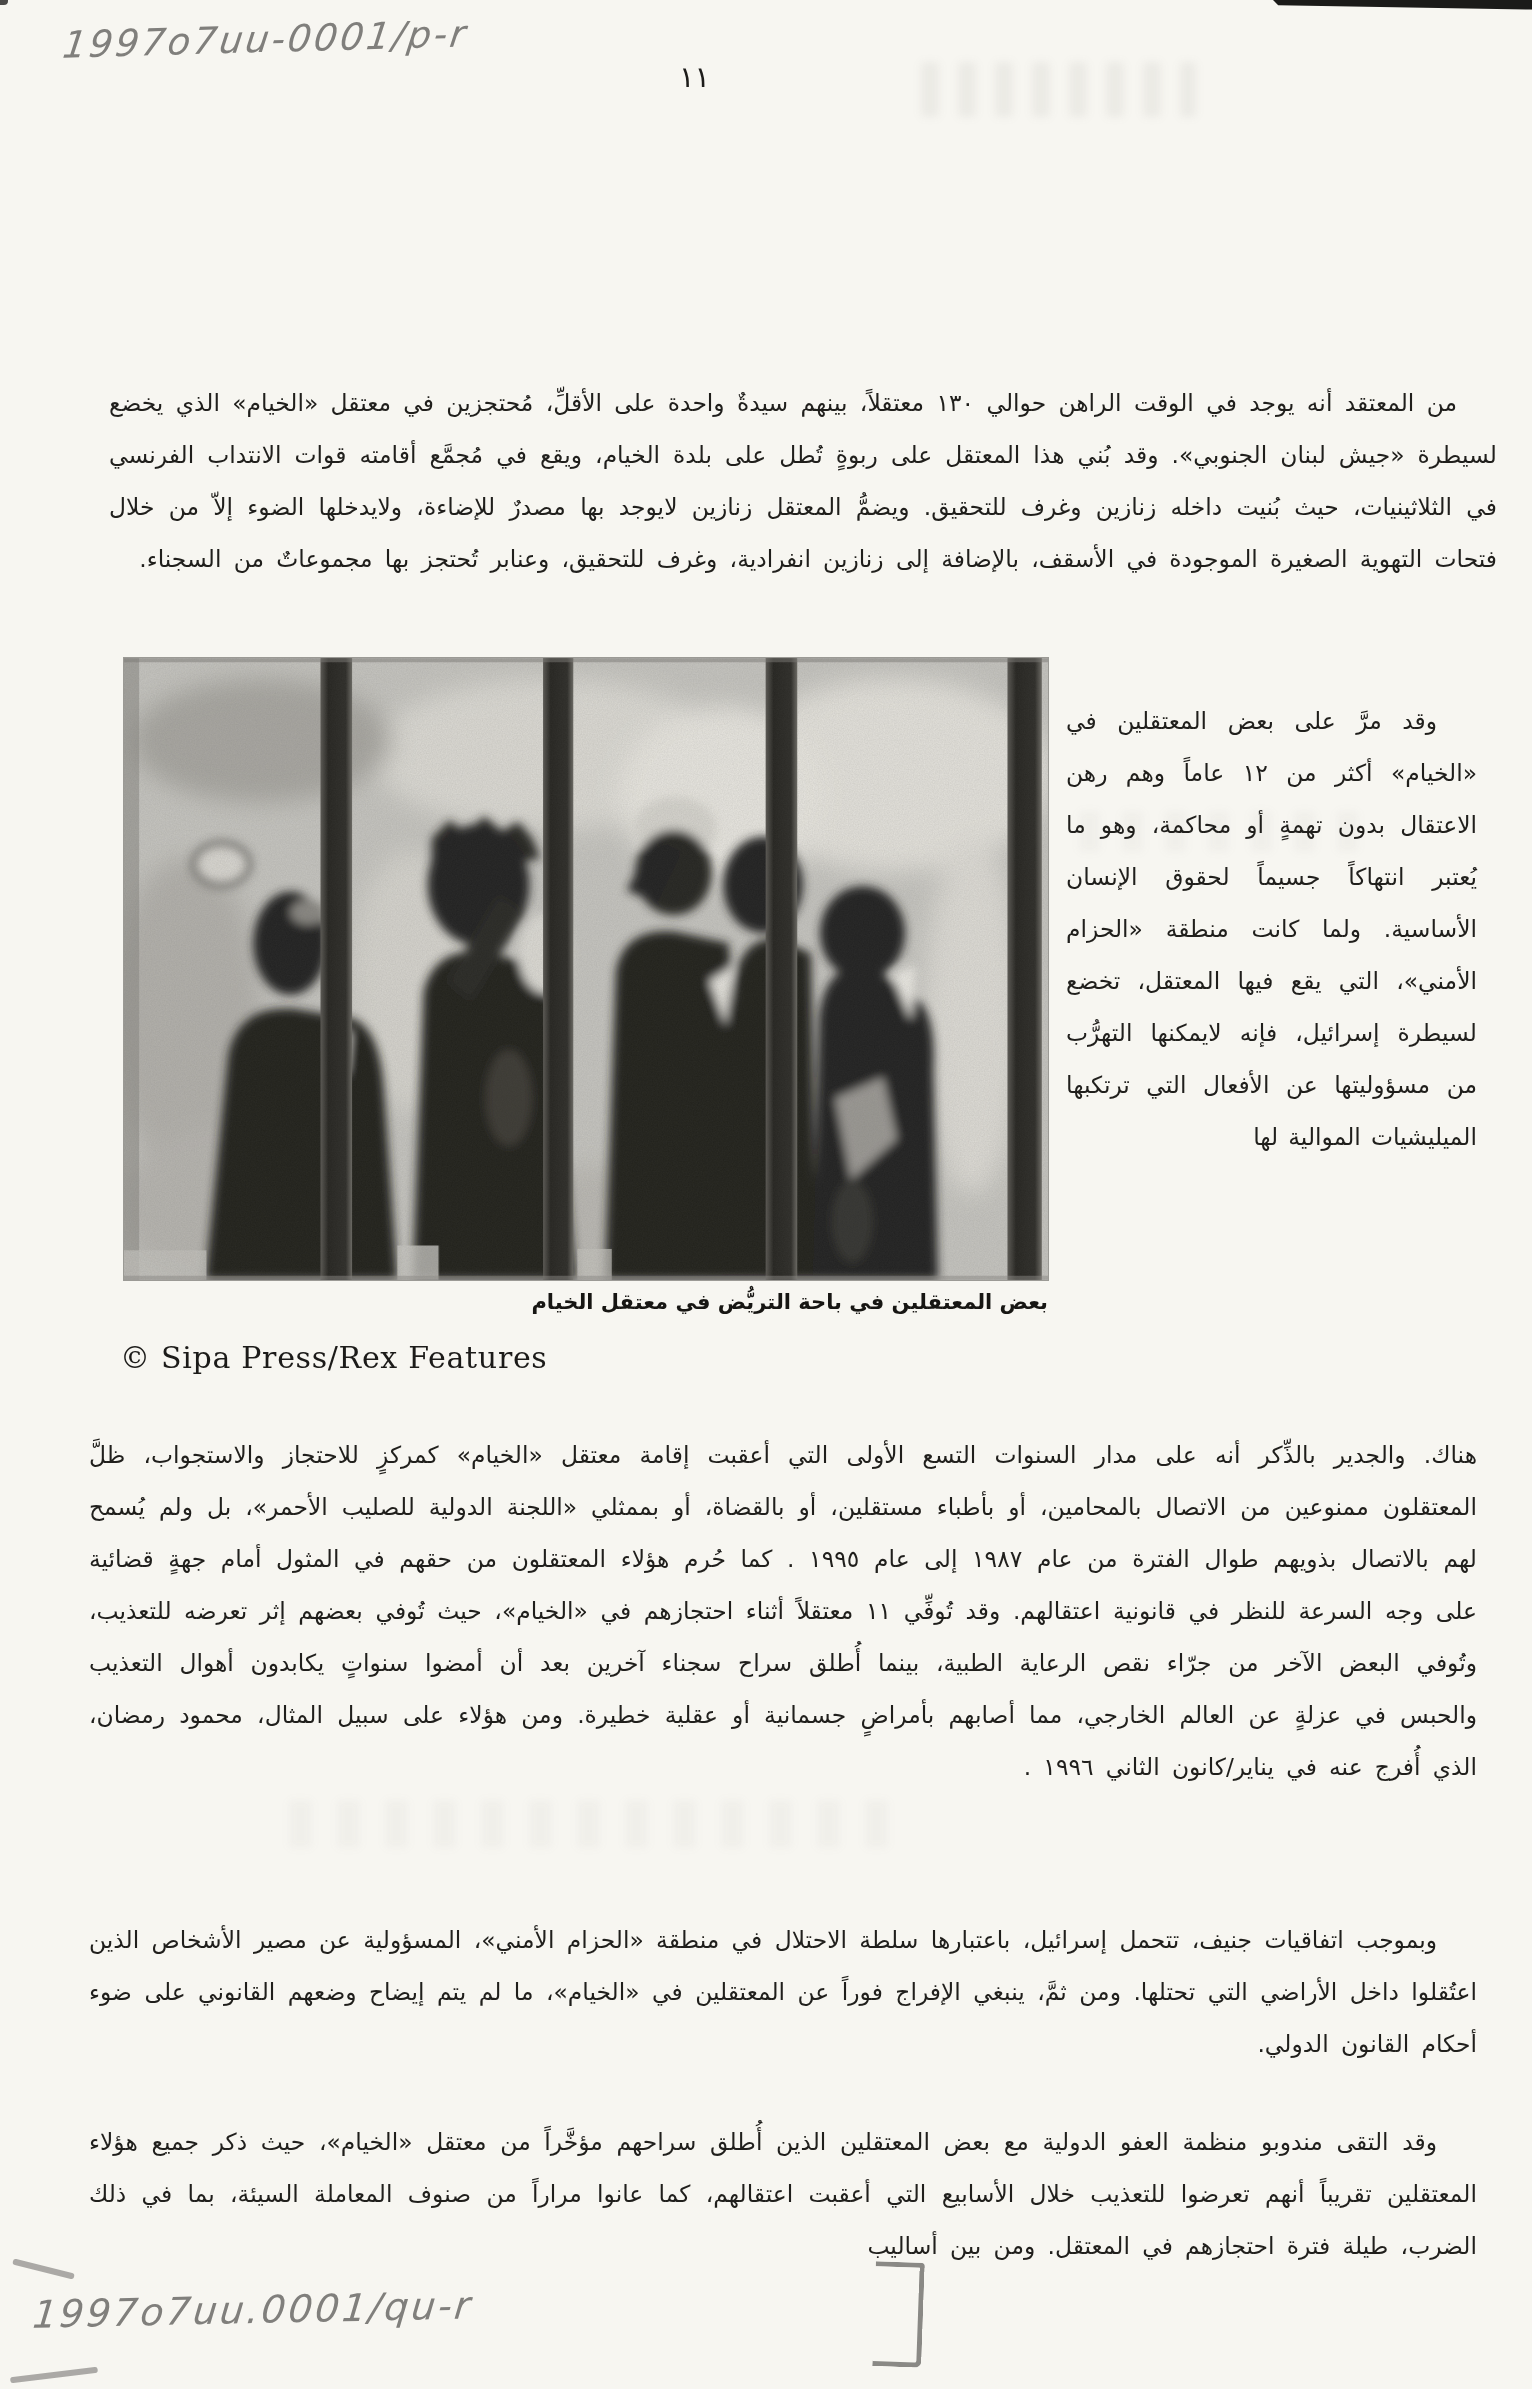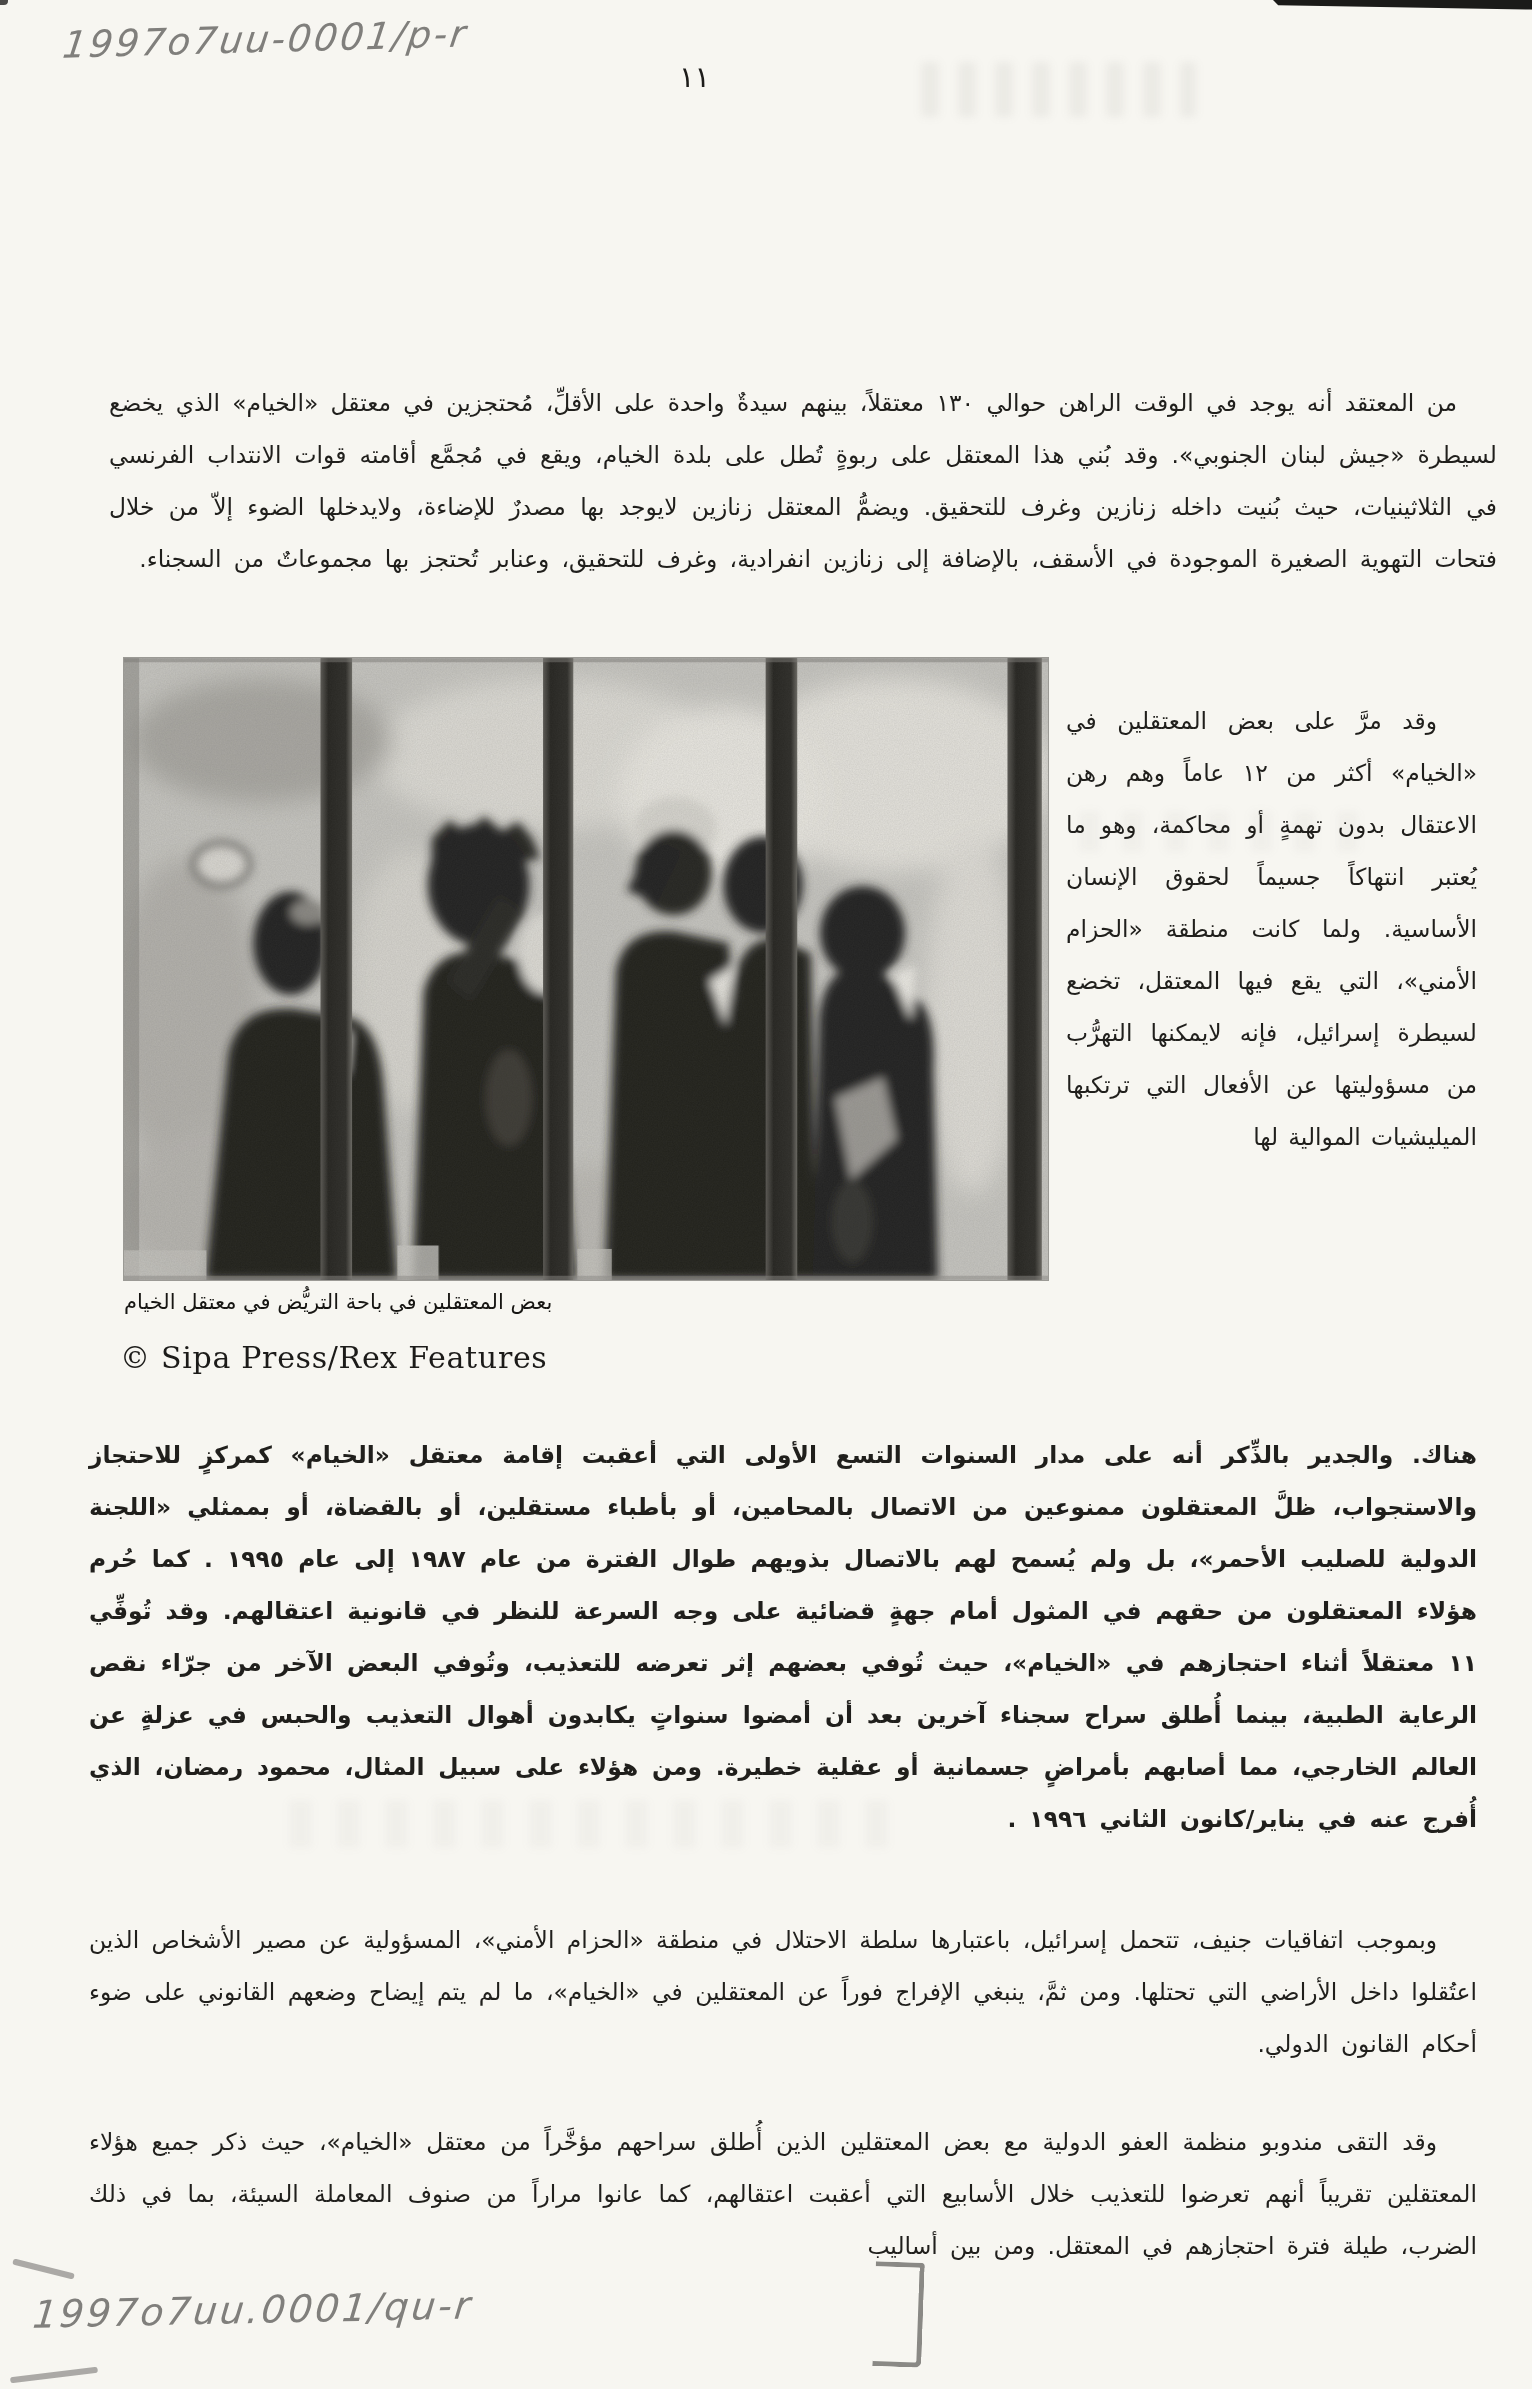--- a/index.html
+++ b/index.html
@@ -51,32 +51,32 @@
     direction:rtl;font-size:34px;font-weight:700;color:#171613;
     letter-spacing:0;
   }
   .body-text{
     position:absolute;direction:rtl;text-align:justify;
     font-size:23.4px;line-height:52px;word-spacing:4.8px;color:#201f1c;
   }
   .indent{text-indent:40px;}
   .p-intro{left:89px;top:354px;width:1388px;line-height:52px;margin-left:20px;}
   .p-sidebar{left:1066px;top:672px;width:411px;word-spacing:2.7px;}
-  .p-history{left:89px;top:1406px;width:1388px;font-weight:bold;}
+  .p-history{left:89px;top:1406px;width:1388px;}
   .p-geneva{left:89px;top:1891px;width:1388px;}
   .p-amnesty{left:89px;top:2093px;width:1388px;}
   
   .photo-wrap{
     position:absolute;left:124px;top:658px;width:924px;height:622px;
     outline:0.7px solid #9b9a95;
   }
   .photo-caption{
     position:absolute;left:124px;top:1290px;width:924px;
-    direction:rtl;text-align:left;
-    font-size:21px;font-weight:400;color:#171613;
+    direction:rtl;text-align:right;
+    font-size:21px;font-weight:700;color:#171613;
   }
   .photo-credit{
     position:absolute;left:120px;top:1340px;
     font-family:"DejaVu Serif",serif;font-size:30px;color:#1c1b19;
     letter-spacing:0.7px;
   }
 </style>
 </head>
 <body>
 

